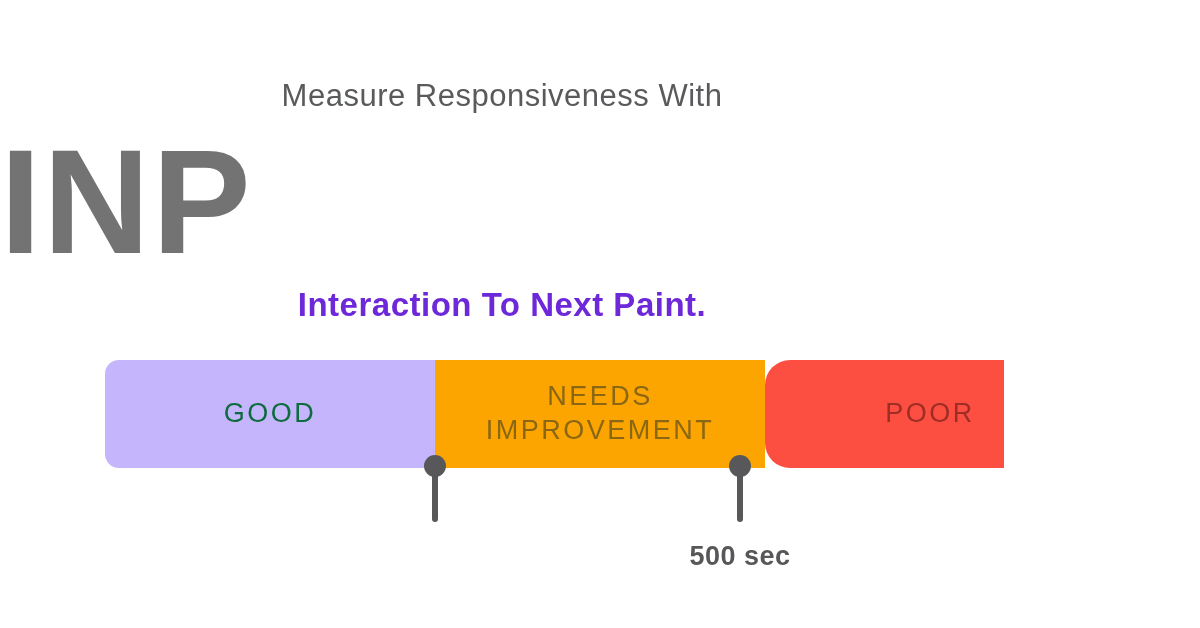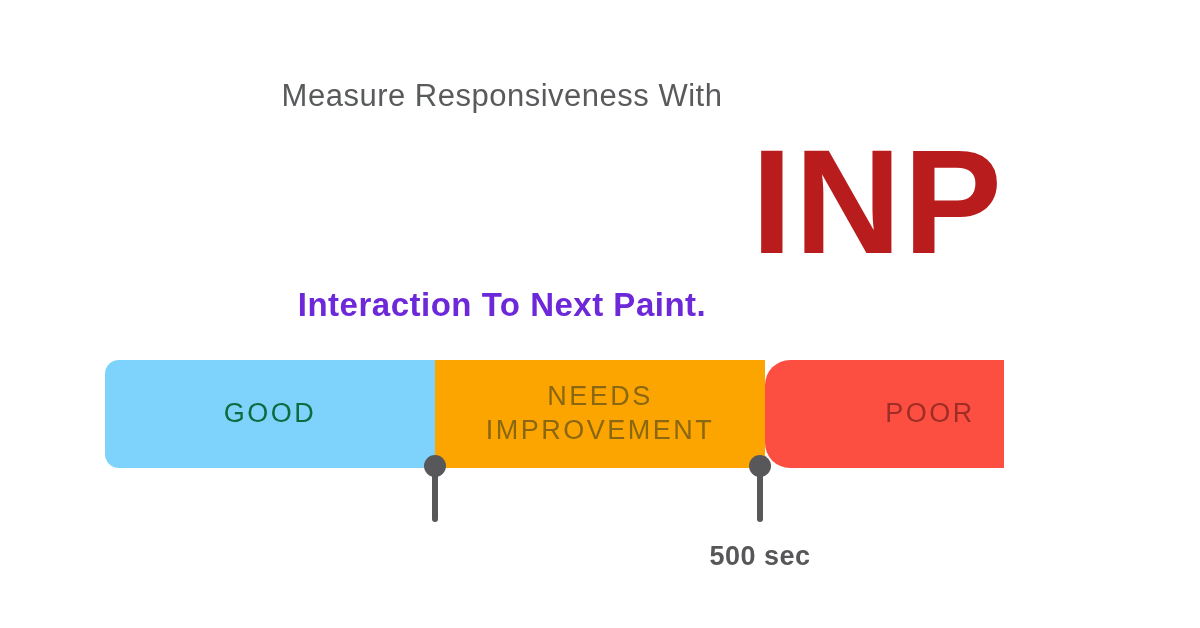--- a/index.html
+++ b/index.html
@@ -24,26 +24,26 @@
     font-weight: 400;
     letter-spacing: 0.5px;
     color: #595a5c;
   }
 
   .acronym {
     position: absolute;
     top: 134px;
     left: 0;
     width: 100%;
-    text-align: right;
+    text-align: left;
     font-size: 148px;
     line-height: 136px;
     font-weight: 800;
     letter-spacing: 2px;
-    color: #b91c1c;
+    color: #737373;
   }
 
   .subtitle {
     position: absolute;
     top: 286px;
     left: 0;
     width: 100%;
     text-align: center;
     font-size: 33px;
     font-weight: 700;
@@ -68,35 +68,35 @@
     align-items: center;
     justify-content: center;
     text-align: center;
   }
   .seg-label {
     font-size: 27px;
     font-weight: 500;
     letter-spacing: 2.5px;
     line-height: 1.25;
   }
-  .seg-good { background: #7dd3fc; }
+  .seg-good { background: #c4b5fd; }
   .seg-good .seg-label { color: #0d6b3d; }
   .seg-needs { background: #fca400; }
   .seg-needs .seg-label { color: #8a6712; max-width: 260px; }
   .seg-poor { background: #fc4f42; border-radius: 25px; }
   .seg-poor .seg-label { color: #9e2d26; }
 
   .marker {
     position: absolute;
     top: 455px;
     width: 160px;
     height: 130px;
   }
   .marker-200 { left: 355px; }
-  .marker-500 { left: 680px; }
+  .marker-500 { left: 660px; }
 
   .marker .dot {
     position: absolute;
     left: 69px;
     top: 0;
     width: 22px;
     height: 22px;
     border-radius: 50%;
     background: #58585a;
   }

